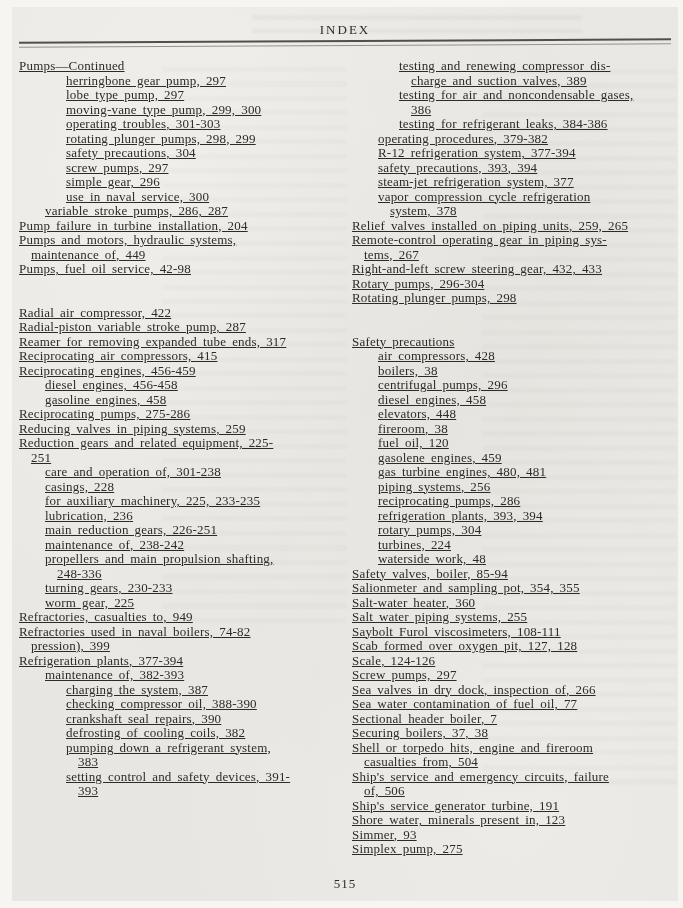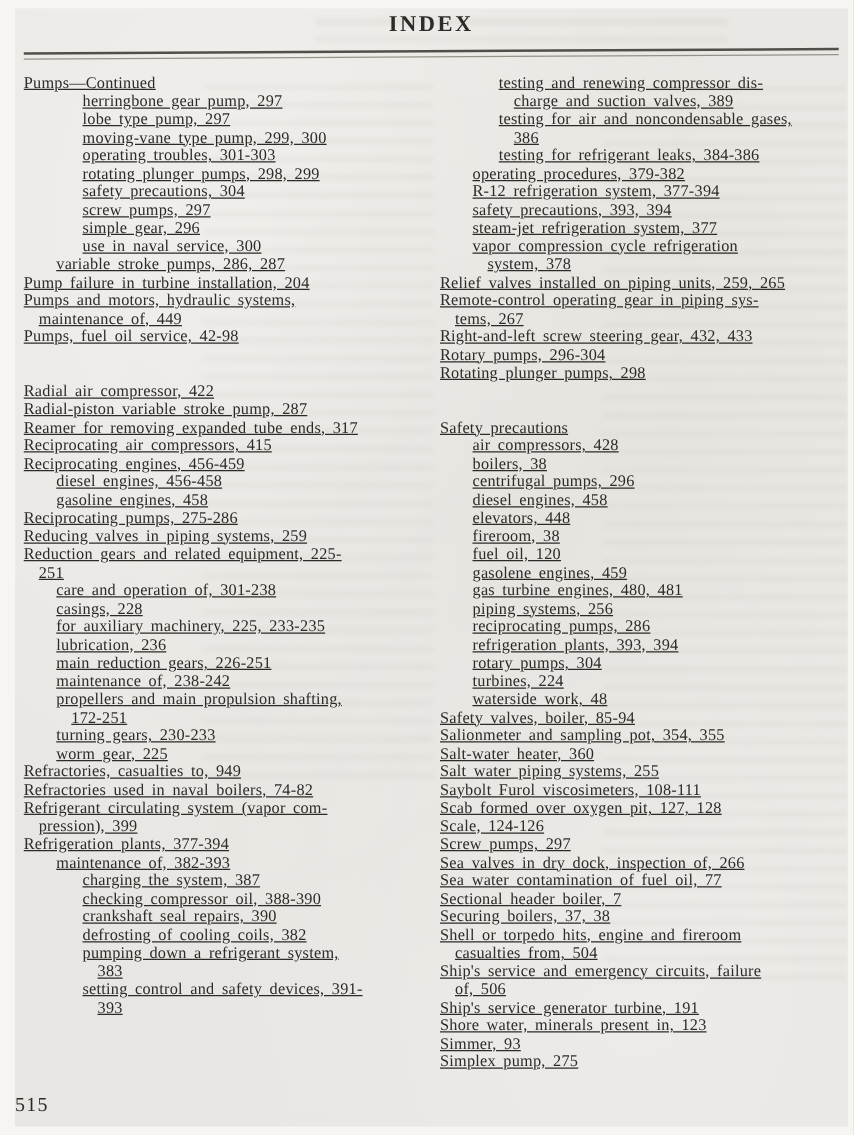--- a/index.html
+++ b/index.html
@@ -17,25 +17,25 @@
     border-width:7px 5px 7px 12px;
     background:
       radial-gradient(ellipse at 25% 20%, rgba(255,255,255,0.30), rgba(255,255,255,0) 55%),
       radial-gradient(ellipse at 75% 85%, rgba(255,255,255,0.22), rgba(255,255,255,0) 50%),
       radial-gradient(ellipse at 60% 45%, rgba(168,162,150,0.10), rgba(0,0,0,0) 60%),
       linear-gradient(#eae8e4,#e8e6e2);
     overflow:hidden;
     color:#2d2b28;
   }
   .title{
-    position:absolute;top:2px;left:0;right:0;
+    position:absolute;top:15px;left:0;right:0;
     text-align:center;
-    font-size:18px;
+    font-size:13px;
     letter-spacing:2px;
-    font-weight:bold;
+    font-weight:normal;
   }
   .rule{
     position:absolute;
     left:7px;right:7px;top:33px;height:3px;
     border-top:2px solid #524f4a;
     border-bottom:1px solid #979288;
     transform:rotate(-0.3deg);
   }
   .col{
     position:absolute;top:52px;
@@ -50,21 +50,22 @@
   .line{white-space:nowrap;height:14.5px;overflow:visible;}
   .l0{padding-left:0;}
   .l0w{padding-left:12px;}
   .l1{padding-left:26px;}
   .l1w{padding-left:38px;}
   .l2{padding-left:47px;}
   .l2w{padding-left:59px;}
   .blank{height:14.5px;}
   .pagenum{
     position:absolute;top:869px;left:0;right:0;
-    font-size:16px;
+    text-align:center;
+    font-size:13px;
     letter-spacing:1px;
   }
   .ghost{
     position:absolute;
     pointer-events:none;
     filter:blur(1.8px);
     opacity:0.45;
     background:repeating-linear-gradient(
       180deg,
       rgba(130,123,110,0.14) 0px,
@@ -116,26 +117,25 @@
       <div class="line l0">Reducing valves in piping systems, 259</div>
       <div class="line l0">Reduction gears and related equipment, 225-</div>
       <div class="line l0w">251</div>
       <div class="line l1">care and operation of, 301-238</div>
       <div class="line l1">casings, 228</div>
       <div class="line l1">for auxiliary machinery, 225, 233-235</div>
       <div class="line l1">lubrication, 236</div>
       <div class="line l1">main reduction gears, 226-251</div>
       <div class="line l1">maintenance of, 238-242</div>
       <div class="line l1">propellers and main propulsion shafting,</div>
-      <div class="line l1w">172-251</div>
+      <div class="line l1w">248-336</div>
       <div class="line l1">turning gears, 230-233</div>
       <div class="line l1">worm gear, 225</div>
       <div class="line l0">Refractories, casualties to, 949</div>
       <div class="line l0">Refractories used in naval boilers, 74-82</div>
-      <div class="line l0">Refrigerant circulating system (vapor com-</div>
       <div class="line l0w">pression), 399</div>
       <div class="line l0">Refrigeration plants, 377-394</div>
       <div class="line l1">maintenance of, 382-393</div>
       <div class="line l2">charging the system, 387</div>
       <div class="line l2">checking compressor oil, 388-390</div>
       <div class="line l2">crankshaft seal repairs, 390</div>
       <div class="line l2">defrosting of cooling coils, 382</div>
       <div class="line l2">pumping down a refrigerant system,</div>
       <div class="line l2w">383</div>
       <div class="line l2">setting control and safety devices, 391-</div>

